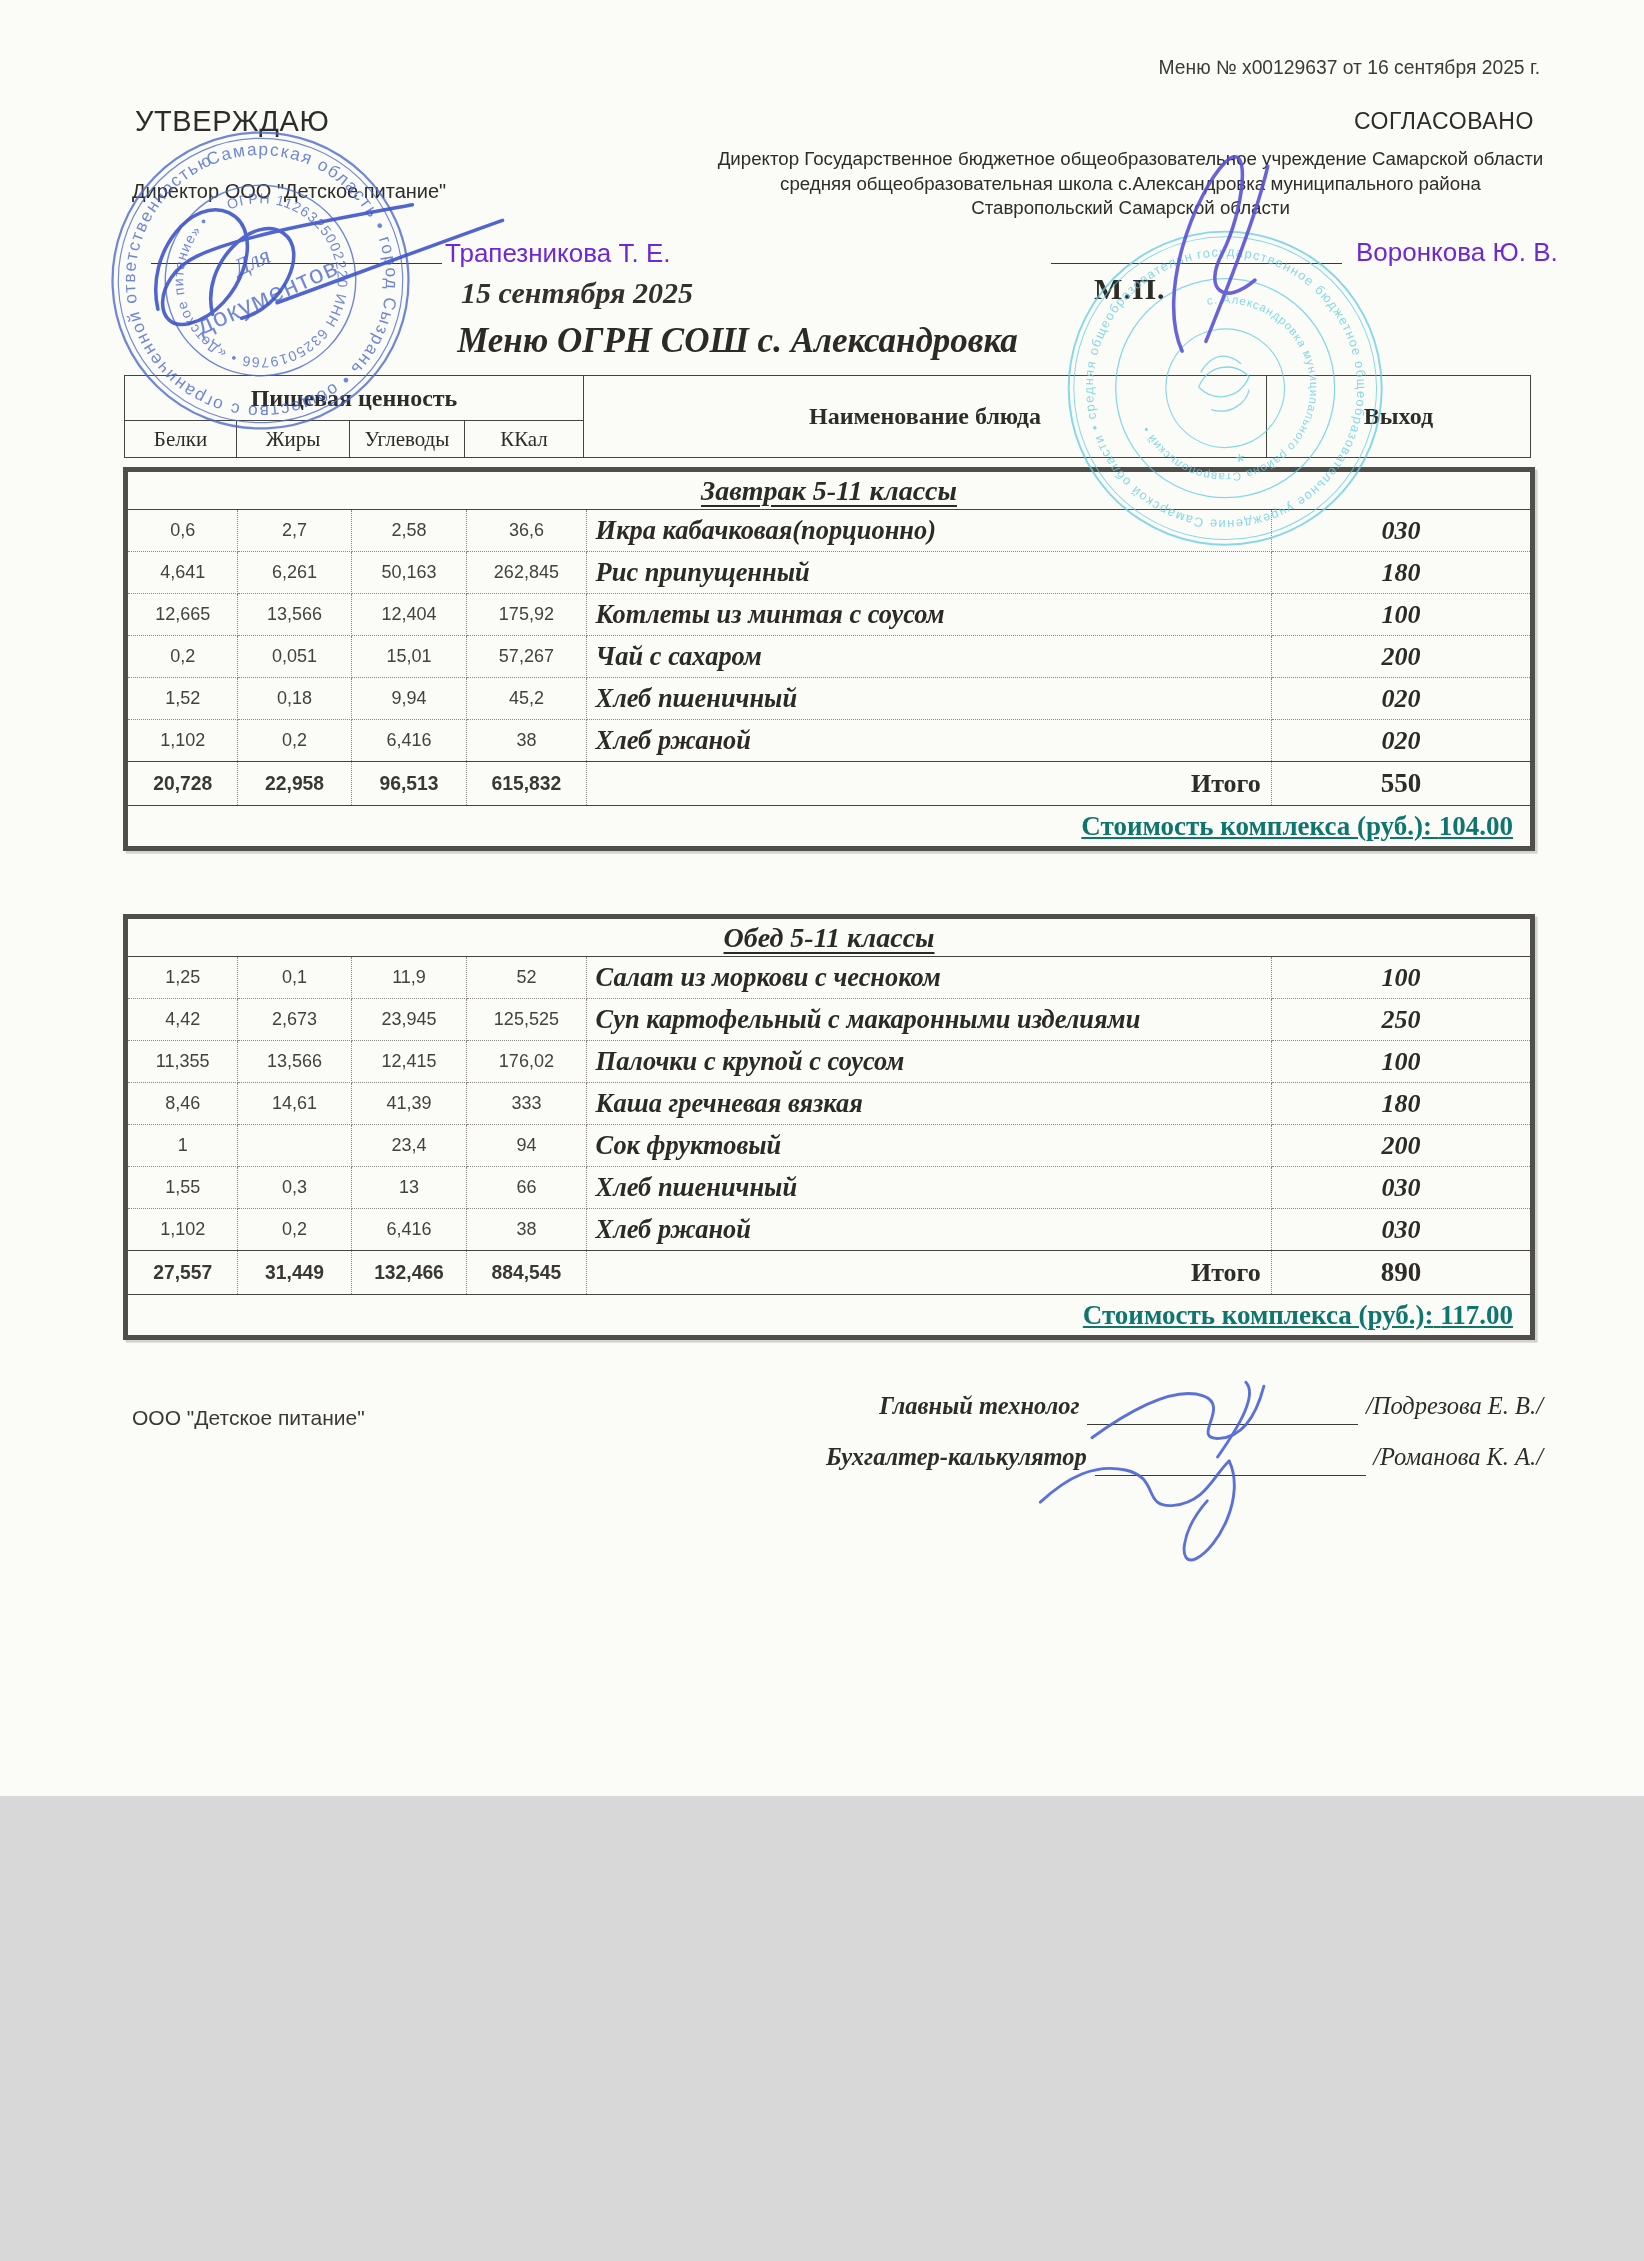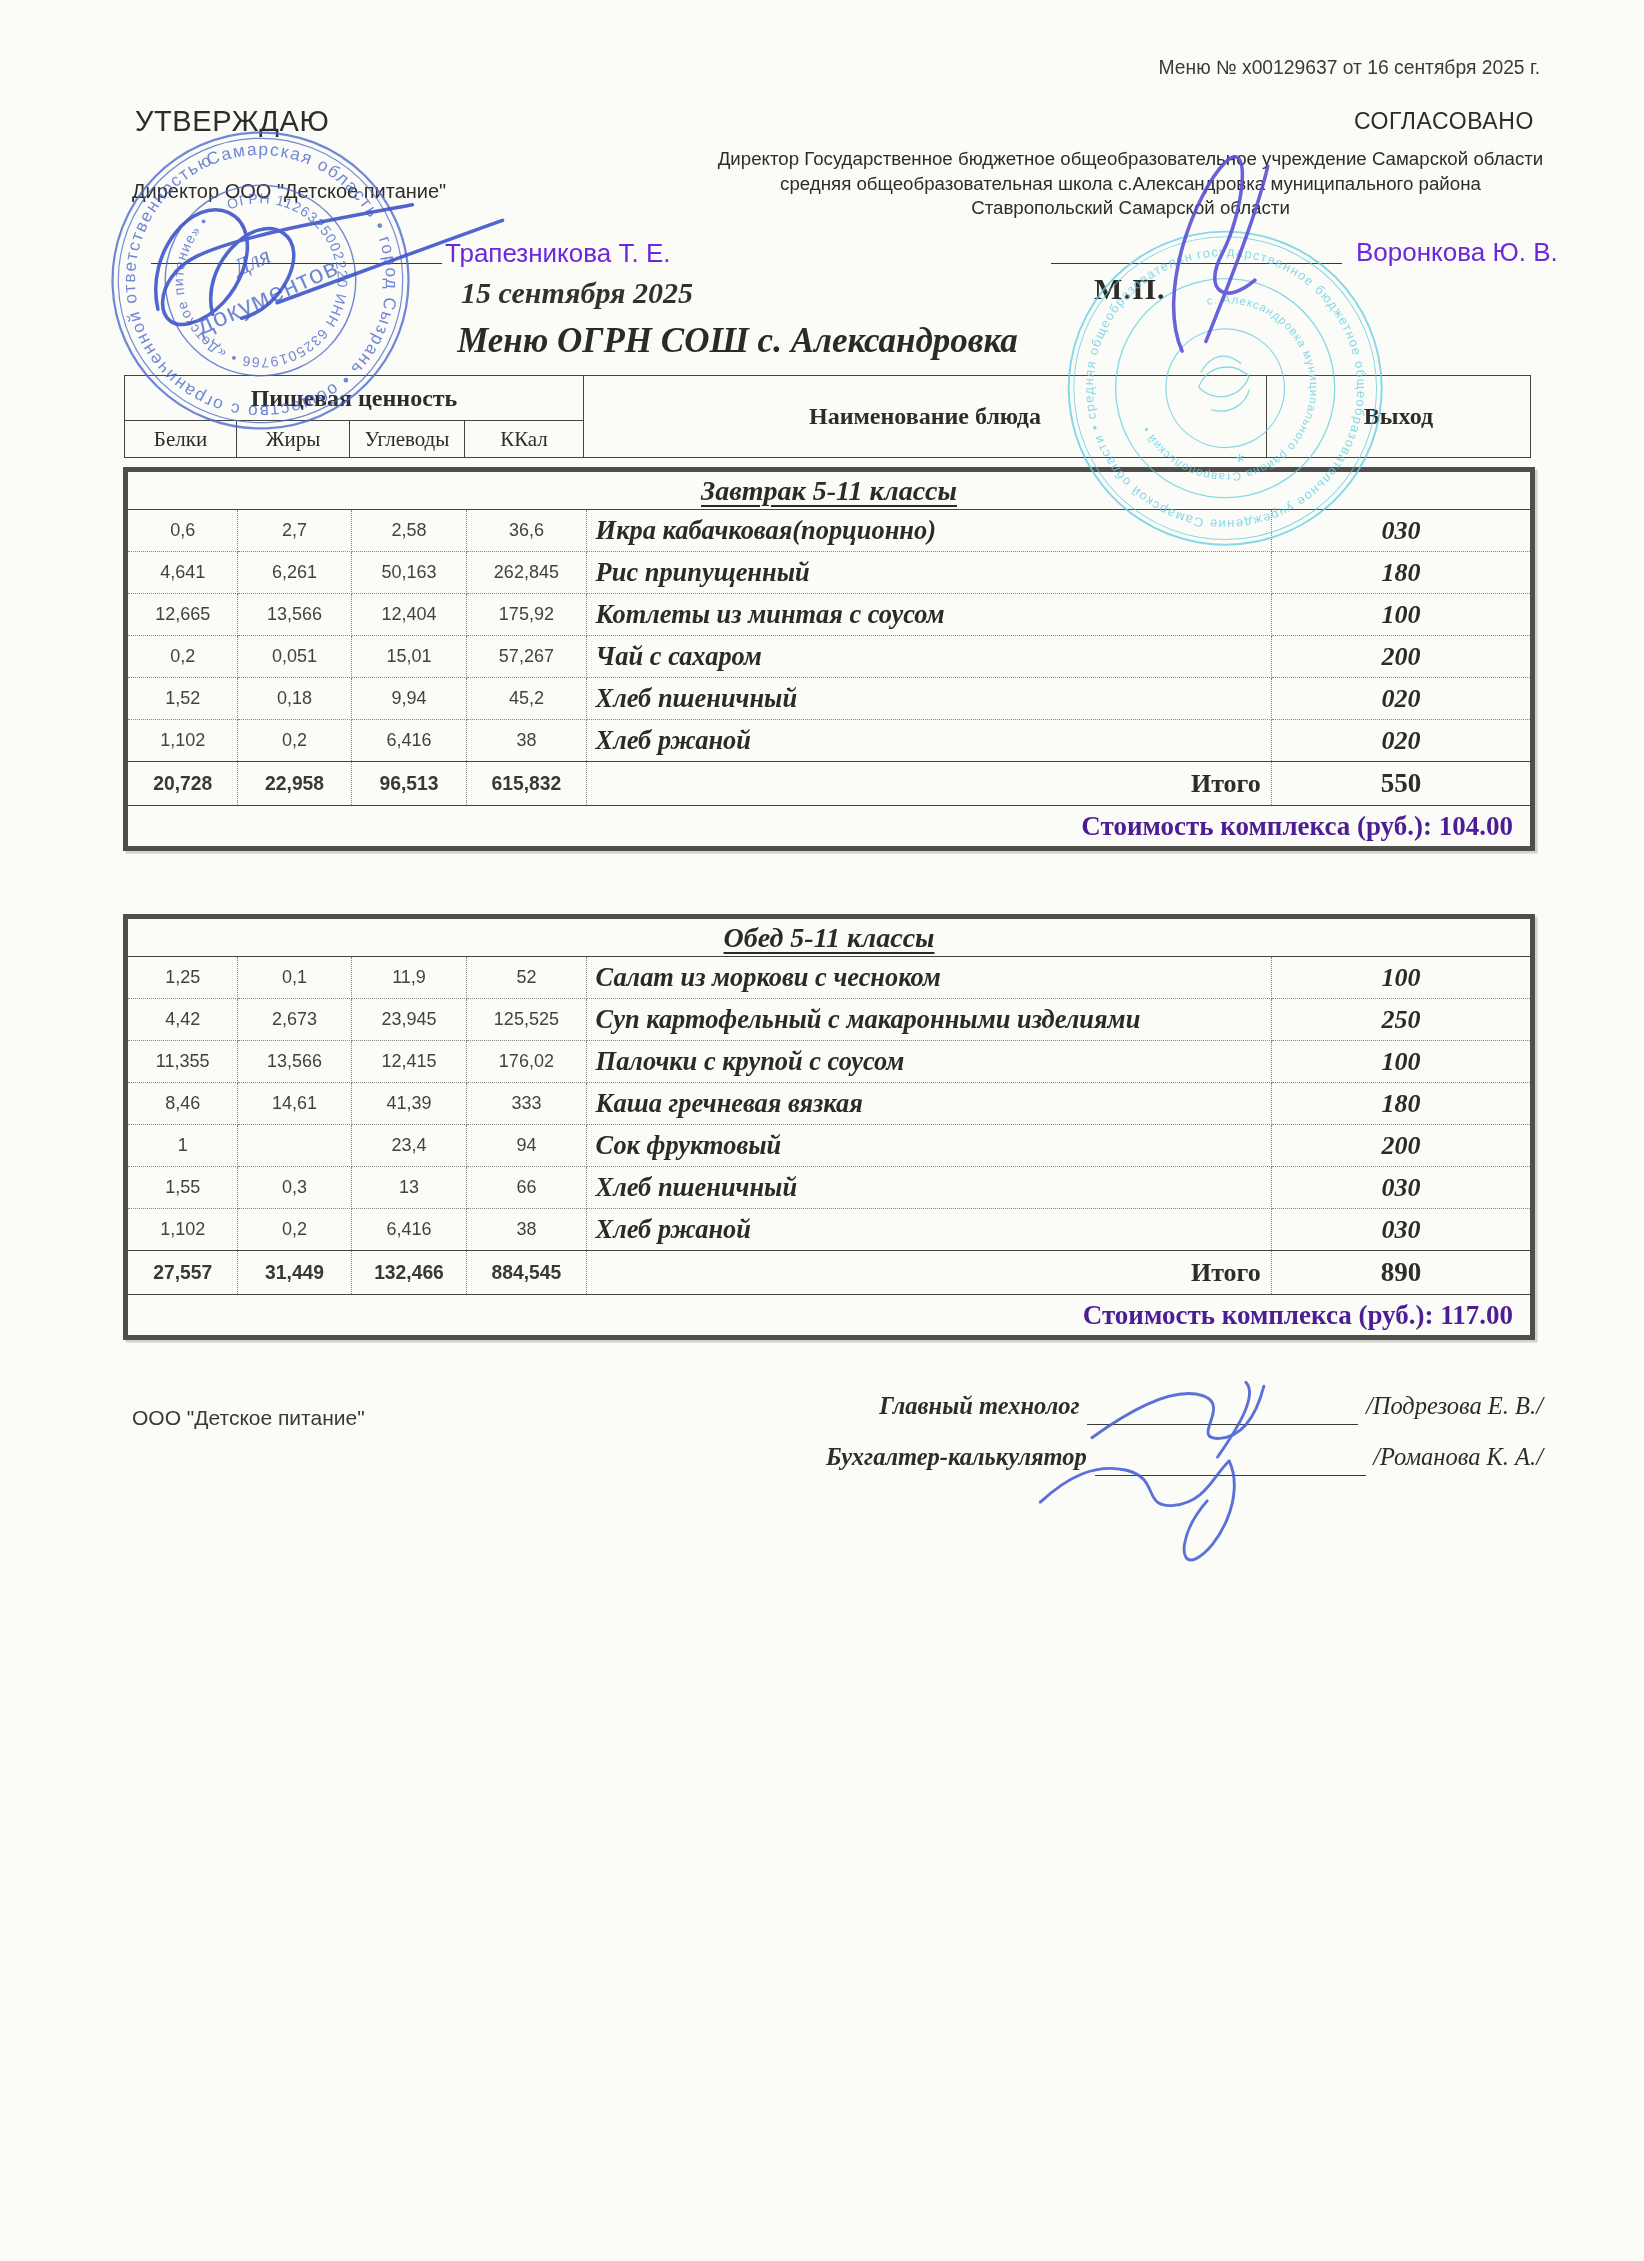--- a/index.html
+++ b/index.html
@@ -1,17 +1,17 @@
 <!DOCTYPE html>
 <html lang="ru" style="font-size:10.3px"><head>
 <meta charset="utf-8">
 <style>
   html,body { margin:0; padding:0; background:#d8d8d8; }
   .page {
-    position:relative; width:1644px; height:2261px;
+    position:relative; width:1644px; height:1796px;
     background:#fbfbf8; overflow:hidden;
     font-family:"Liberation Sans", sans-serif; color:#2e2c29;
   }
   .abs { position:absolute; }
 
   
   .meta-line { top:57px; right:104px; font-size:19.3px; color:#3c3a37; }
 
   
   .approve-heading { left:135px; top:105px; font-size:29px; letter-spacing:0.6px; }
@@ -50,21 +50,21 @@
   .num  { height:41px; text-align:center; font-size:18px; color:#44423e; font-family:"Liberation Sans", sans-serif; }
   .dish { height:41px; text-align:left; padding-left:9px !important;
           font:italic 700 26.4px "Liberation Serif", serif; color:#2c2a27; }
   .out  { height:41px; text-align:center; font:italic 700 26px "Liberation Serif", serif; color:#2c2a27; }
   .total-row td { border-top:1.9px solid #45433f !important; height:43px; }
   .total-num   { text-align:center; font-weight:700; font-size:19.3px; font-family:"Liberation Sans", sans-serif; color:#3a3835; }
   .total-label { text-align:right; padding-right:10.3px !important; font:700 26px "Liberation Serif", serif; }
   .total-out   { text-align:center; font:700 27px "Liberation Serif", serif; }
   .cost-row td { border:none; border-top:1.9px solid #45433f !important; height:40px;
                  text-align:right; padding-right:17px !important;
-                 font:700 27px "Liberation Serif", serif; color:#4c1d95; }
+                 font:700 27px "Liberation Serif", serif; color:#0f766e;text-decoration:underline; }
   .tbl-breakfast { top:467px; }
   .tbl-lunch     { top:914px; }
 
   
   .footer-company { left:132px; top:1406px; font-size:21px; color:#3a3835; }
   .sig-row { position:absolute; left:741px; width:802px; display:flex;
              align-items:flex-end; justify-content:flex-end; }
   .sig-row .role { font:italic 700 24.5px "Liberation Serif", serif; padding-bottom:5.2px; white-space:nowrap; }
   .sig-row .line { flex:0 0 271px; border-bottom:1.9px solid #3c3a37; height:30px; margin:0 7.7px; }
   .sig-row .name { font:italic 400 24.5px "Liberation Serif", serif; padding-bottom:5.2px; white-space:nowrap; }

